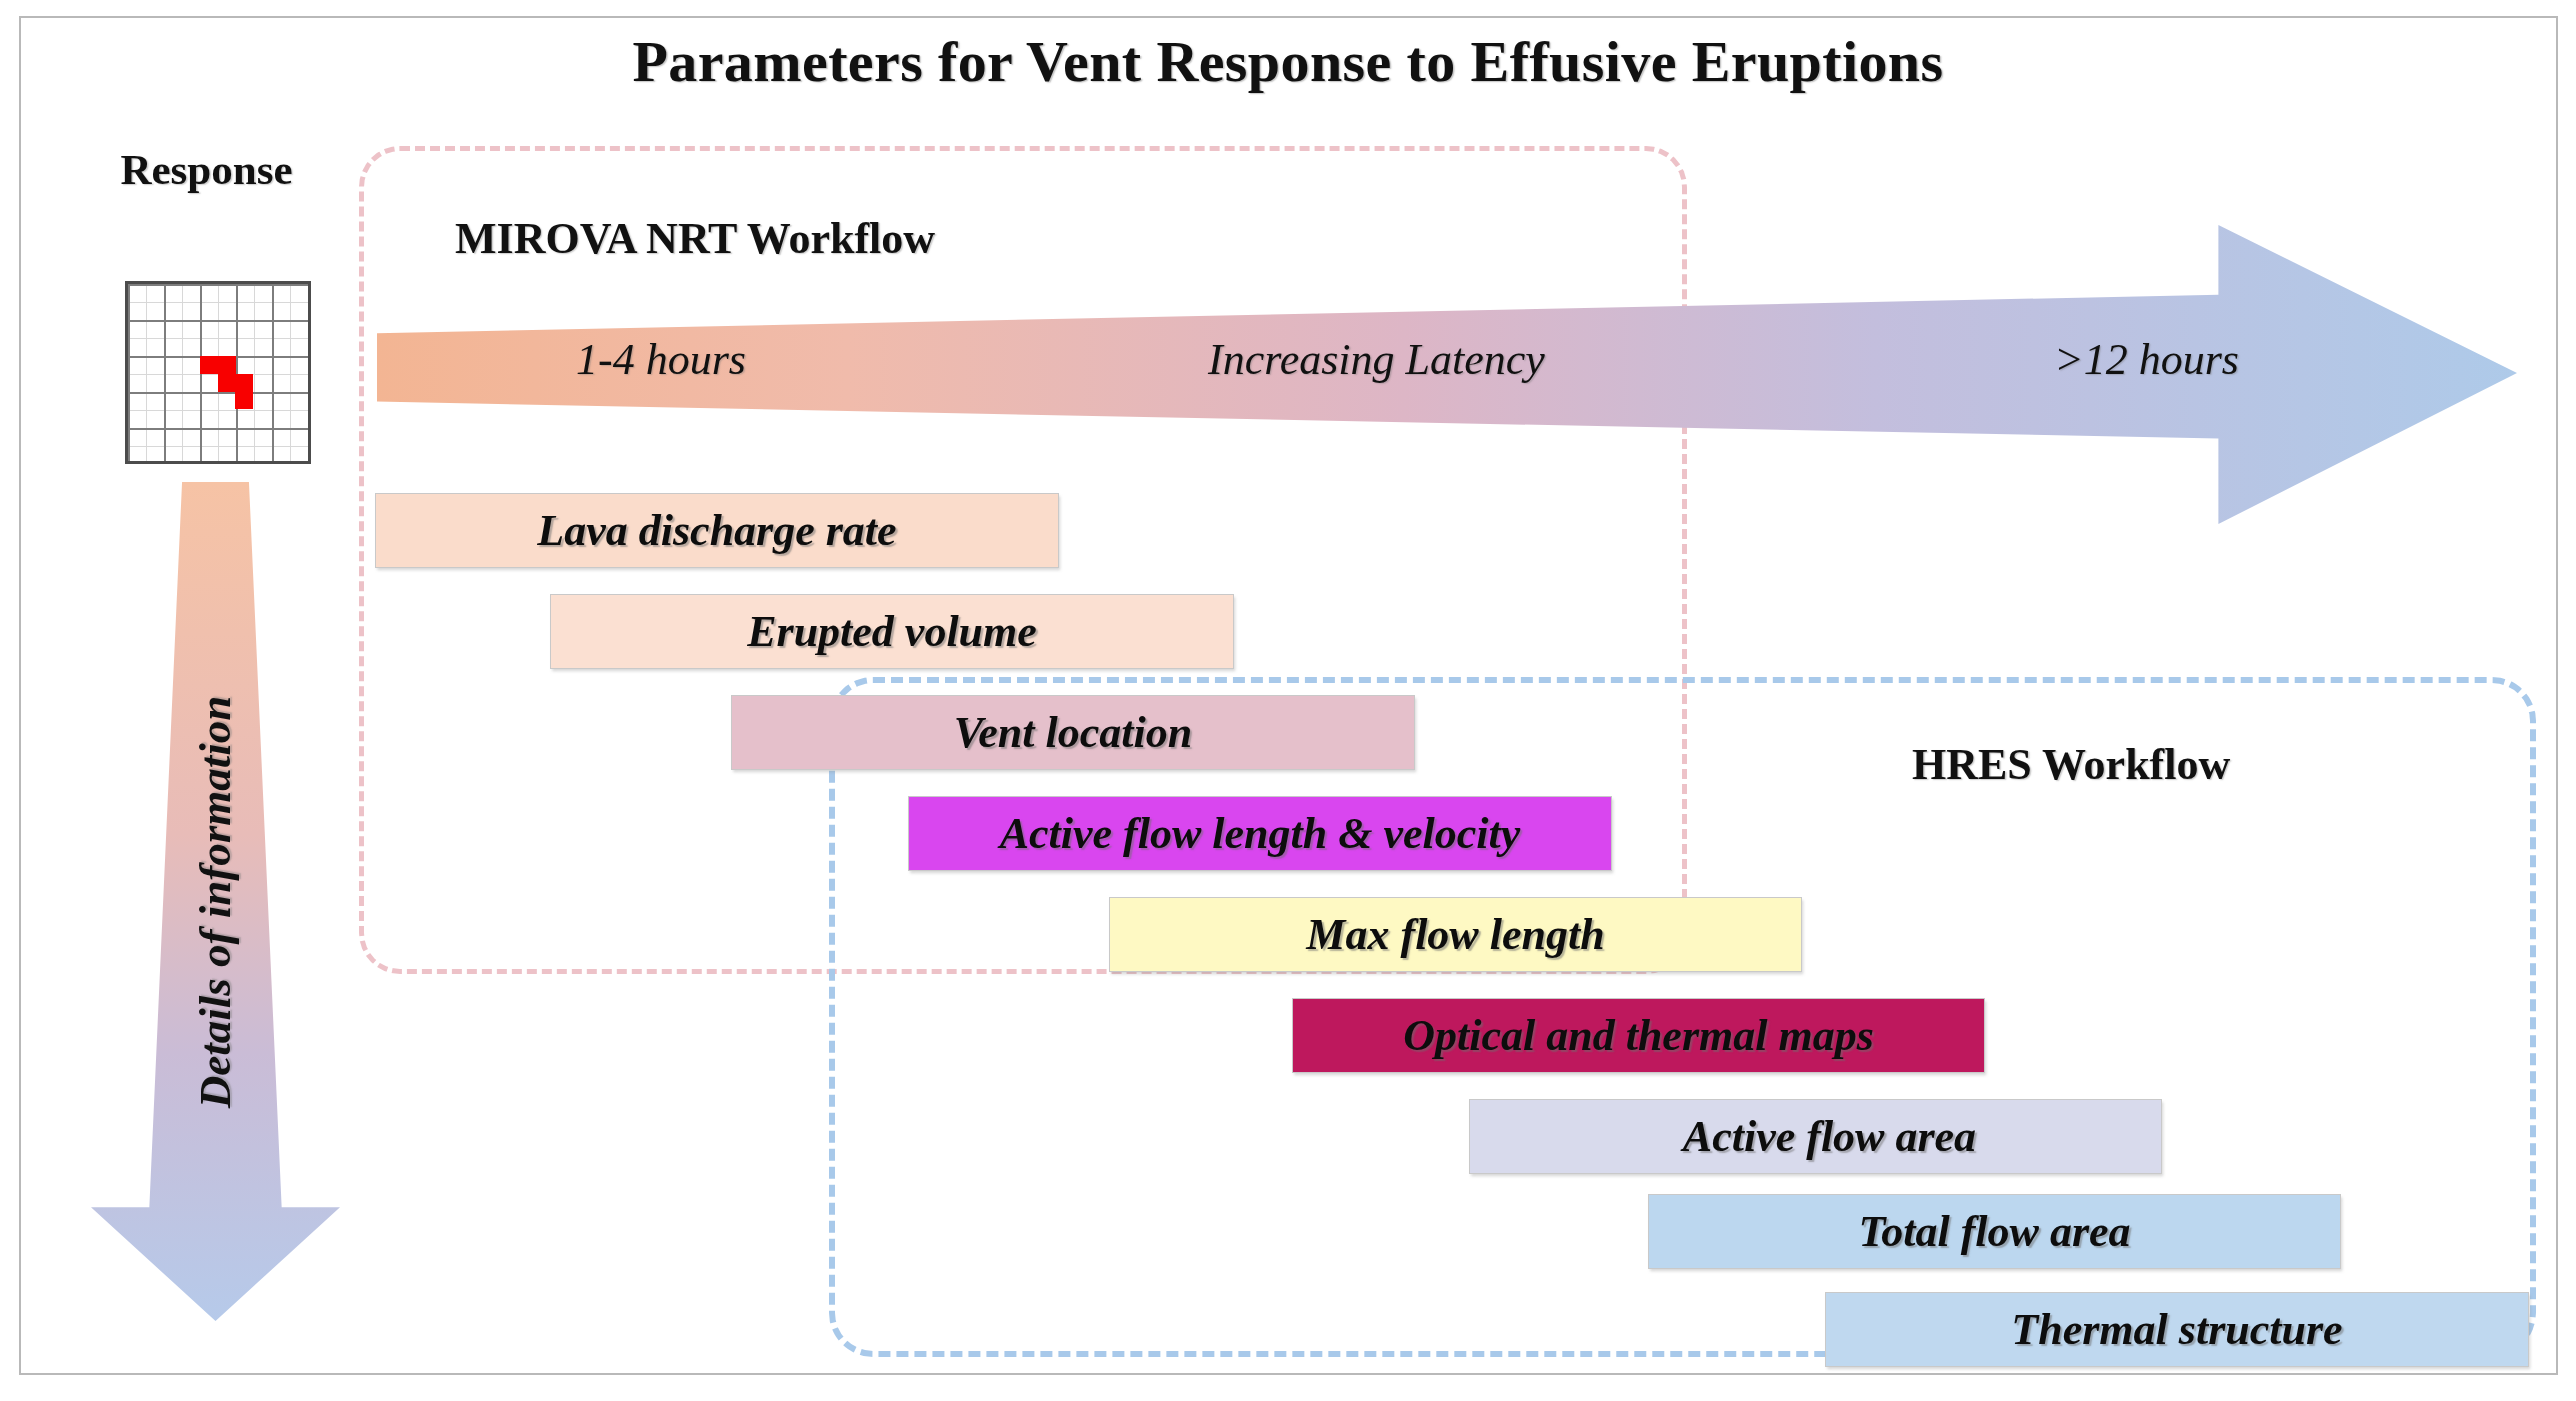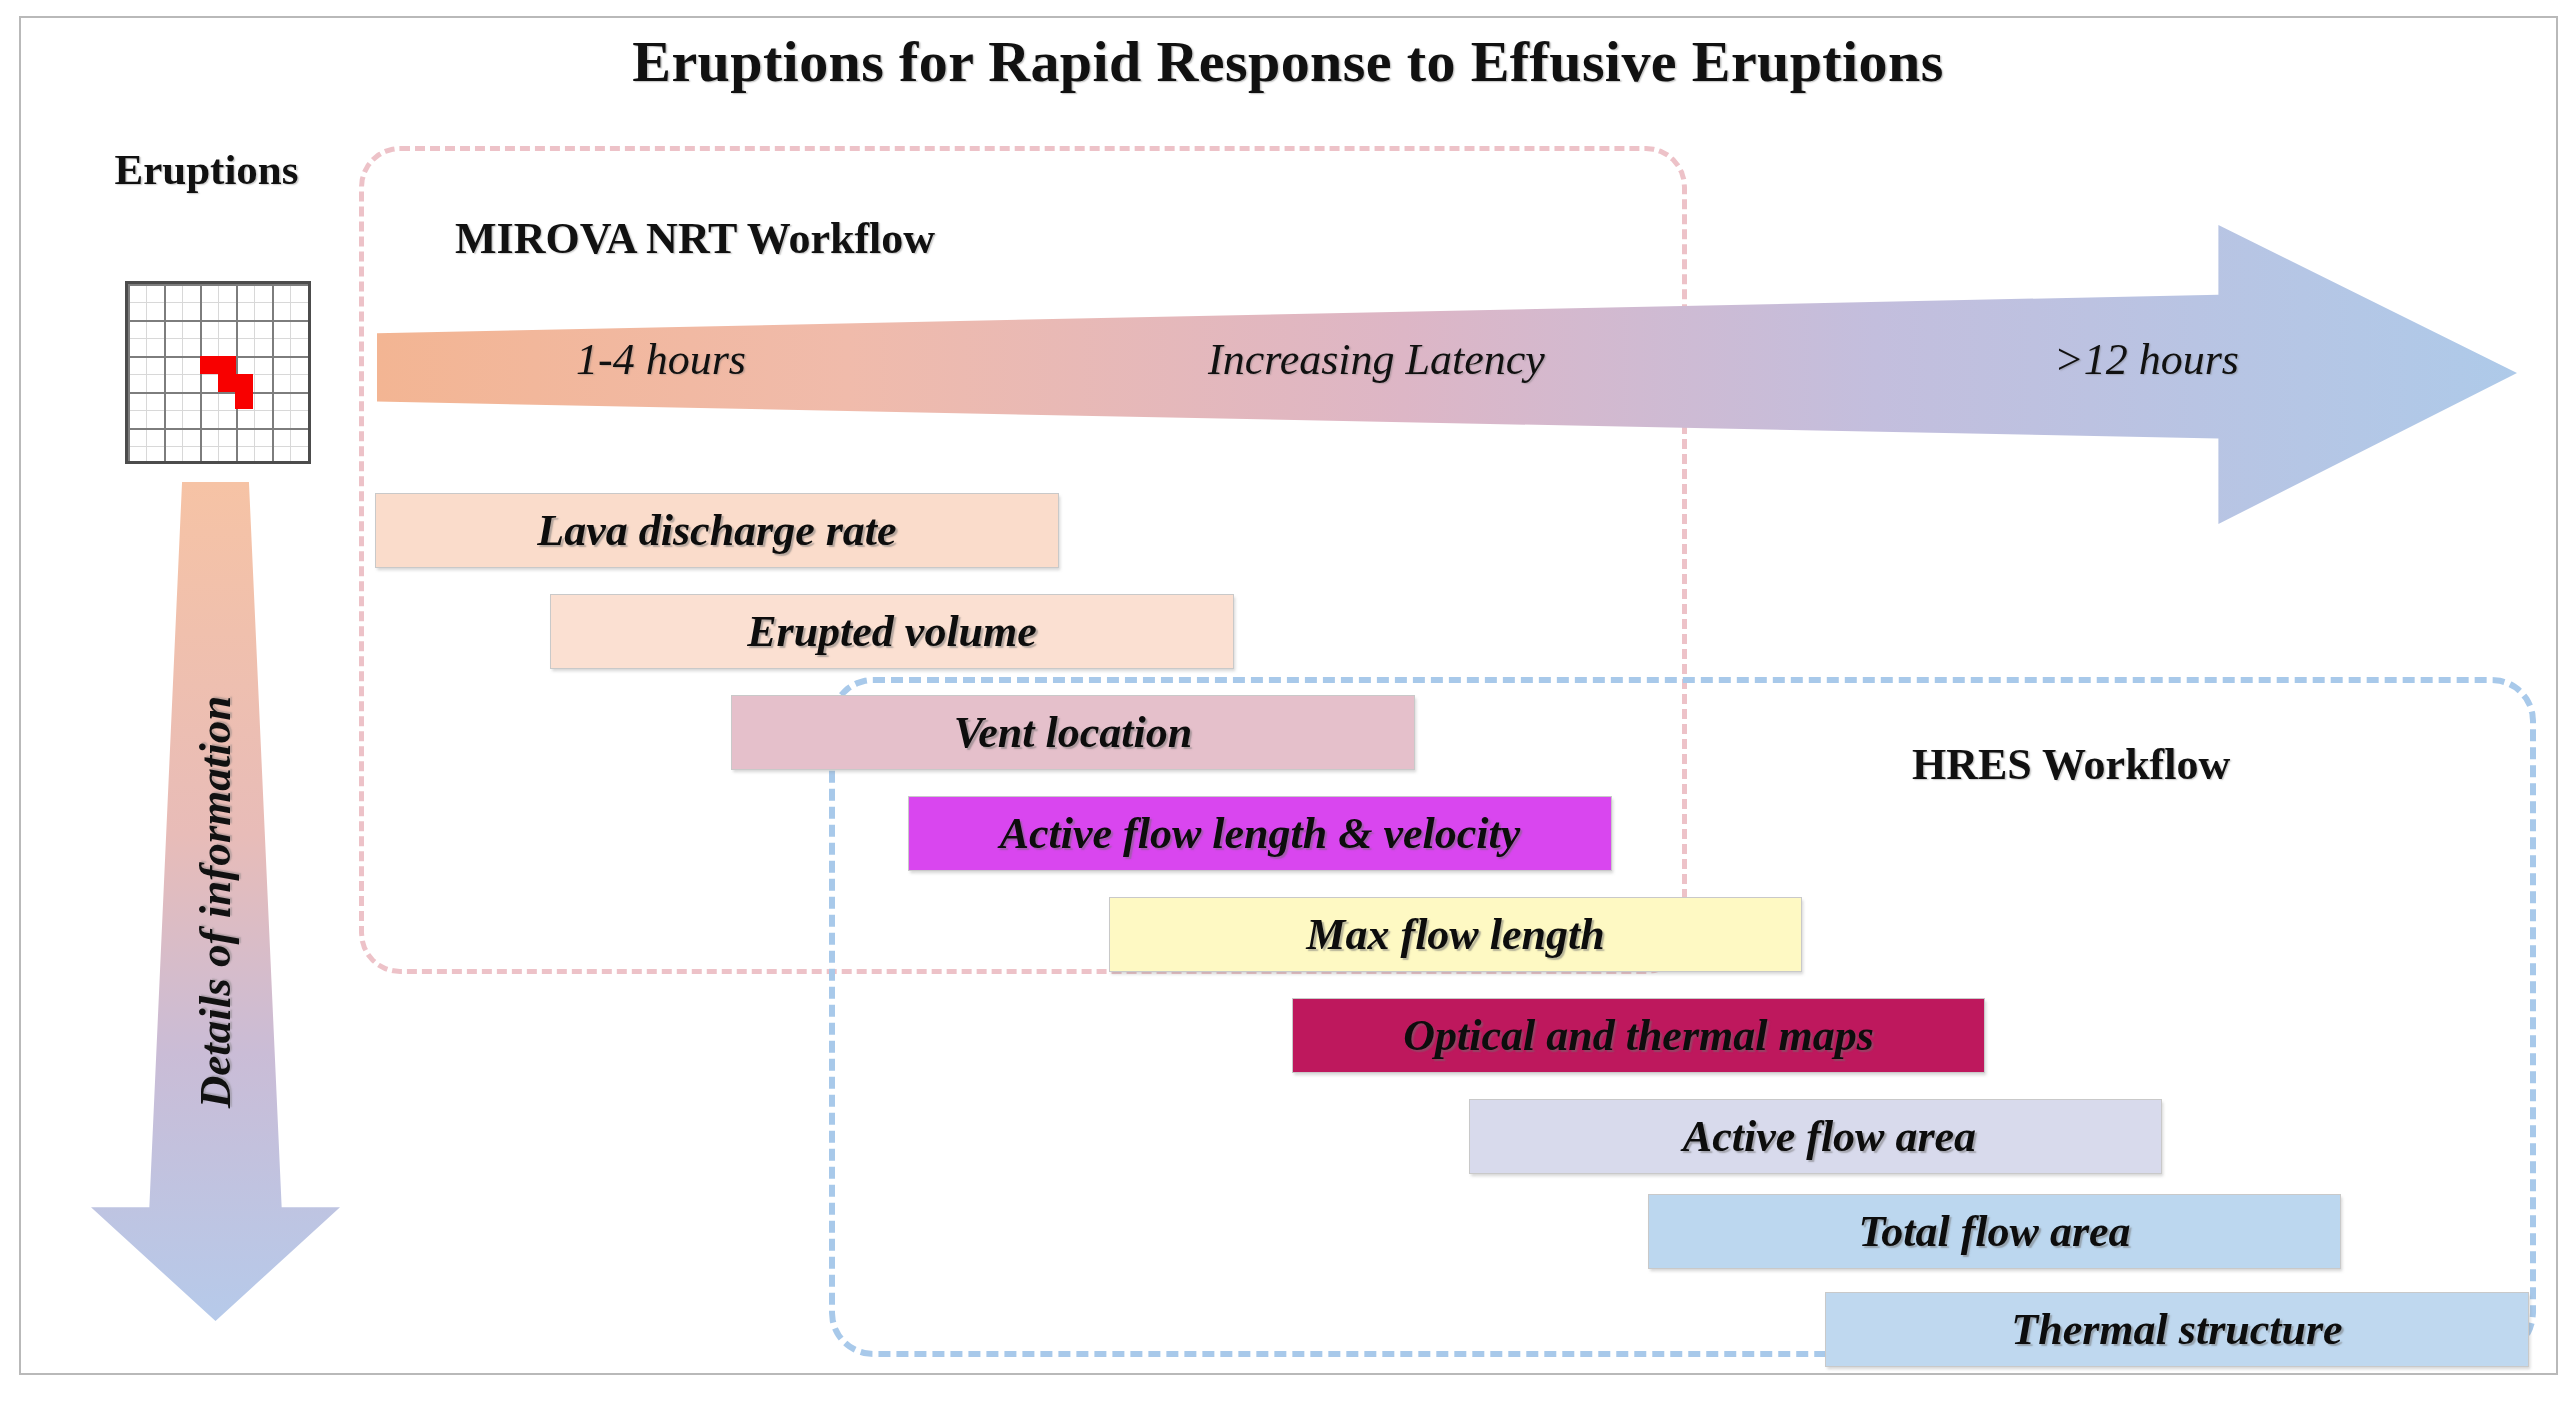--- a/index.html
+++ b/index.html
@@ -64,24 +64,24 @@
        display:flex;align-items:center;justify-content:center;
        box-shadow:2.1px 2.8px 2.8px rgba(140,140,140,.35);}
   .bar span{font-size:44px;font-style:italic;font-weight:bold;color:#0d0d0d;
             white-space:nowrap;text-shadow:2.1px 2.1px 1.4px rgba(110,110,110,.5);}
 </style>
 </head>
 <body>
 
 <div class="frame"></div>
 
-<div class="title">Eruptions for Rapid Response to Effusive Eruptions</div>
+<div class="title">Parameters for Vent Response to Effusive Eruptions</div>
 
 <div class="sat-label">
-  <div>Eruptions</div>
+  <div>Response</div>
 </div>
 <div class="sat-grid">
   <div class="gfine"></div>
   <div class="gmaj"></div>
   <div id="hotpx">
       <div class="px" style="left: 72px; top: 72px; background: rgb(248, 0, 0);"></div>
       <div class="px" style="left: 90px; top: 72px; background: rgb(248, 0, 0);"></div>
       <div class="px" style="left: 90px; top: 90px; background: rgb(248, 0, 0);"></div>
       <div class="px" style="left: 107px; top: 90px; background: rgb(248, 0, 0);"></div>
       <div class="px" style="left: 107px; top: 107px; background: rgb(248, 0, 0);"></div>

